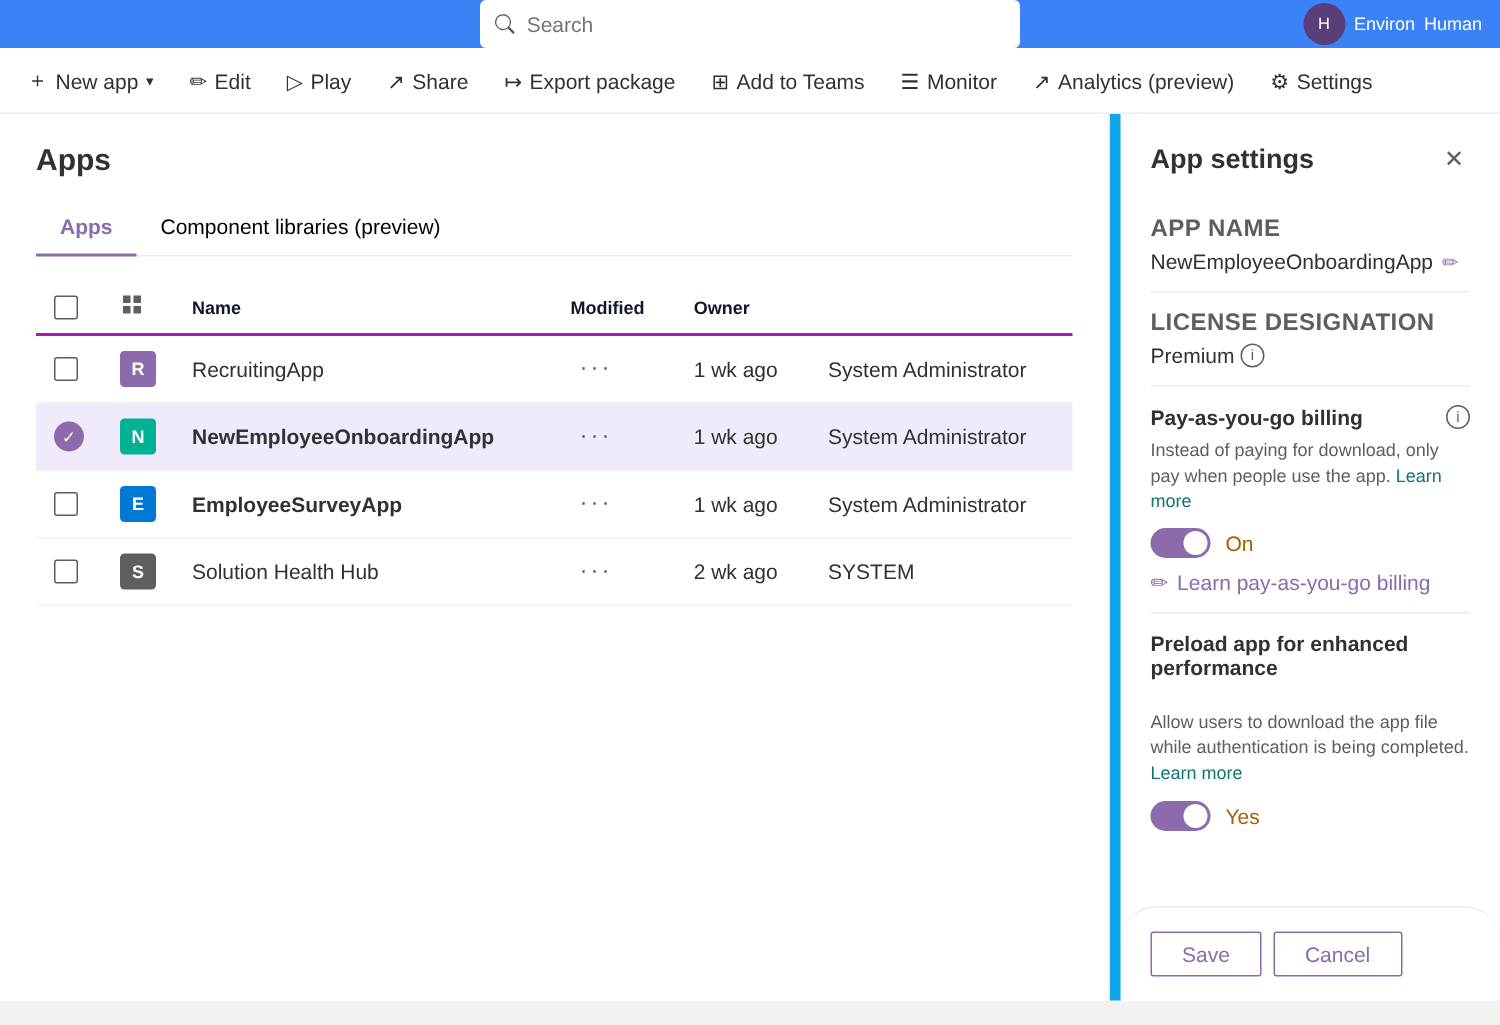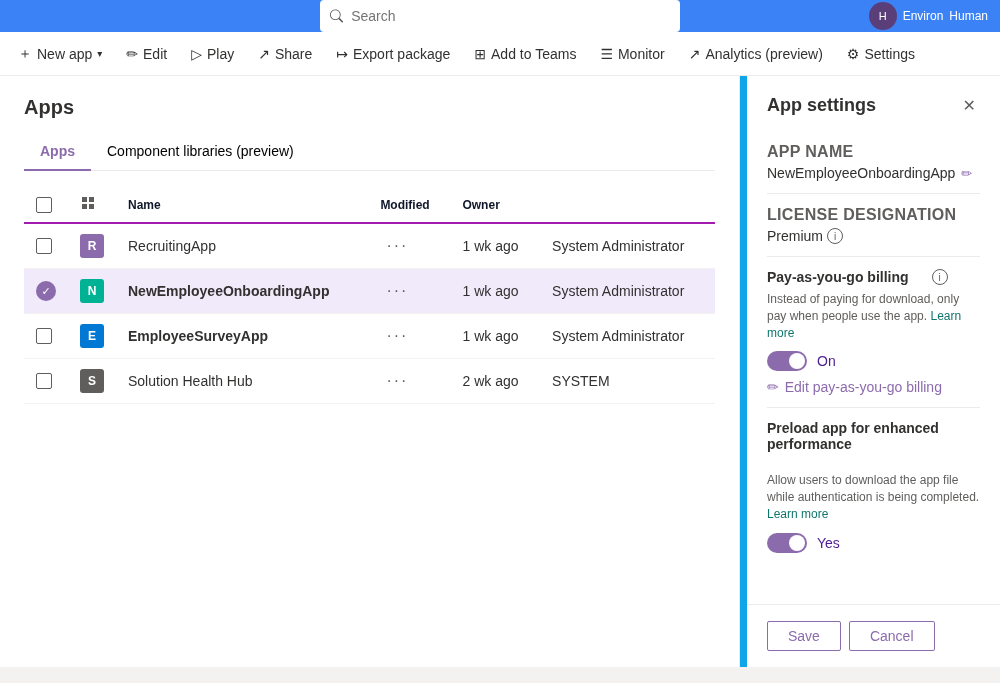--- a/index.html
+++ b/index.html
@@ -239,22 +239,23 @@
       display: flex;
       align-items: center;
       justify-content: center;
       font-size: 10px;
       color: #605e5c;
       cursor: pointer;
     }
     .billing-header {
       display: flex;
       align-items: center;
-      gap: 23px;
+      gap: 6px;
       margin-bottom: 6px;
+      justify-content: space-between;
     }
     .billing-title {
       font-size: 14px;
       font-weight: 600;
       color: #323130;
     }
     .billing-desc {
       font-size: 12px;
       color: #605e5c;
       margin-bottom: 10px;
@@ -277,21 +278,21 @@
     }
     .toggle-knob {
       width: 16px;
       height: 16px;
       background: white;
       border-radius: 50%;
       position: absolute;
       top: 2px;
       right: 2px;
     }
-    .toggle-label { font-size: 14px; color: #4c1d95; }
+    .toggle-label { font-size: 14px; color: #a16207; }
     .edit-billing-btn {
       display: flex;
       align-items: center;
       gap: 6px;
       background: none;
       border: none;
       cursor: pointer;
       color: #8c6bad;
       font-size: 14px;
       padding: 0;
@@ -307,20 +308,21 @@
       font-size: 12px;
       color: #605e5c;
       line-height: 1.4;
       margin-bottom: 10px;
     }
     .settings-footer {
       padding: 16px 20px;
       display: flex;
       gap: 8px;
       border-top: 1px solid #edebe9;
+      border-radius: 24px;
     }
     .btn-save {
       padding: 6px 20px;
       background: white;
       border: 1px solid #8c6bad;
       color: #8c6bad;
       border-radius: 2px;
       cursor: pointer;
       font-size: 14px;
     }
@@ -512,21 +514,21 @@
           </a>
         </div>
         <div class="toggle-row">
           <div class="toggle">
             <div class="toggle-knob"></div>
           </div>
           <span class="toggle-label">On</span>
         </div>
         <button class="edit-billing-btn">
           <span>✏</span>
-          <span>Edit pay-as-you-go billing</span>
+          <span>Learn pay-as-you-go billing</span>
         </button>
       </div>
 
       <div class="preload-section">
         <div class="preload-title">Preload app for enhanced performance</div>
         <div class="preload-desc">
           <span>Allow users to download the app file while authentication is being completed.</span>
           <a class="learn-more" href="#">
             <span>Learn more</span>
           </a>

